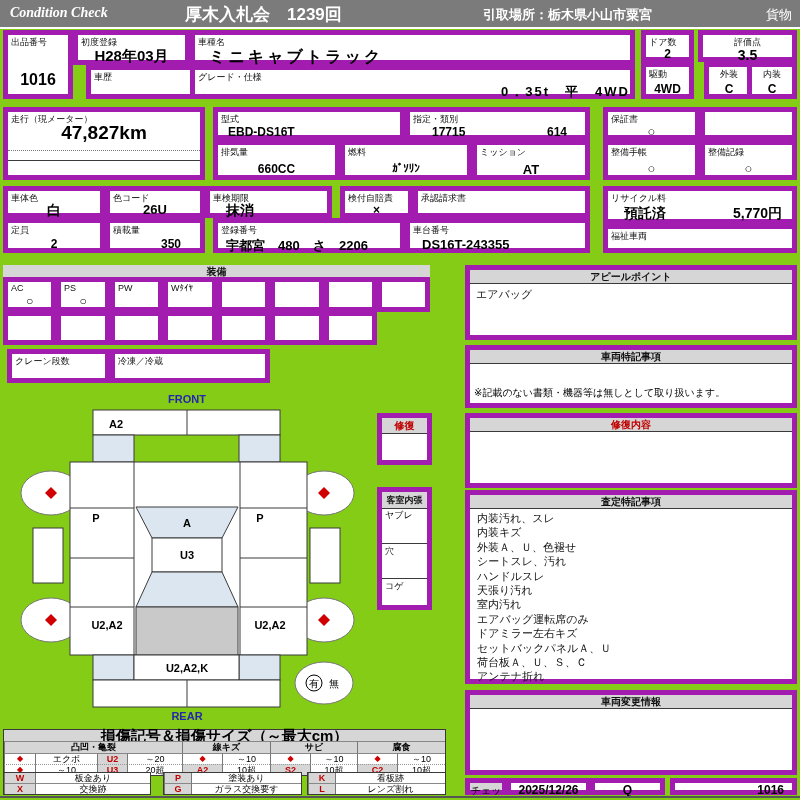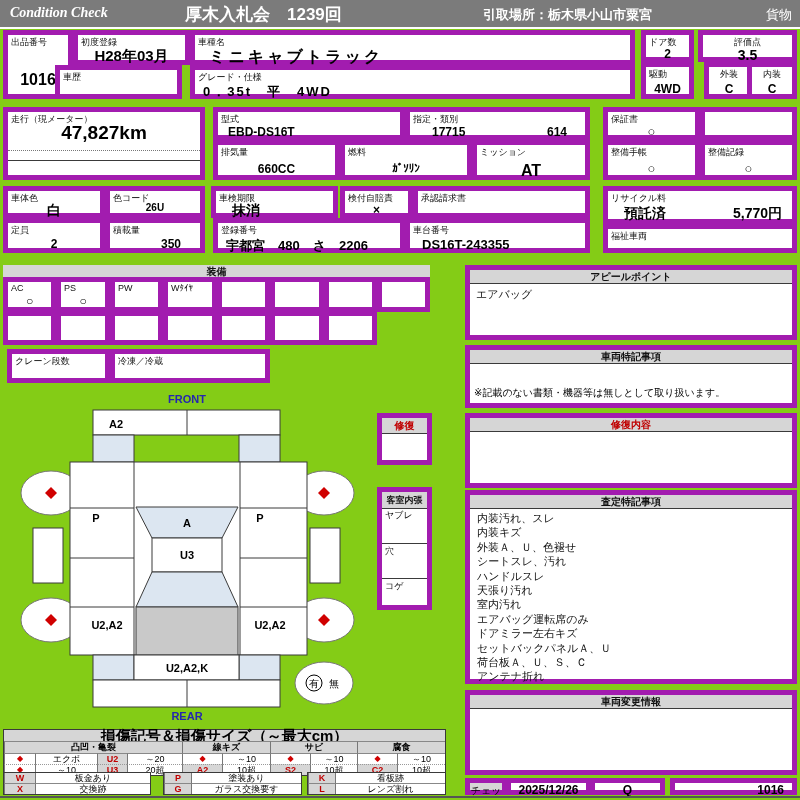--- a/index.html
+++ b/index.html
@@ -38,30 +38,30 @@
   </div>
 
   <div class="box" style="left:3px;top:30px;width:70px;height:69px;">
     <span class="lbl">出品番号</span>
     <div class="val" style="top:36px;font-size:16px;">1016</div>
   </div>
   <div class="box" style="left:73px;top:30px;width:117px;height:35px;">
     <span class="lbl">初度登録</span>
     <div class="val" style="top:12px;font-size:15px;">H28年03月</div>
   </div>
-  <div class="box" style="left:55px;top:65px;width:127px;height:34px;">
+  <div class="box" style="left:86px;top:65px;width:127px;height:34px;">
     <span class="lbl">車歴</span>
   </div>
   <div class="box" style="left:190px;top:30px;width:445px;height:35px;">
     <span class="lbl">車種名</span>
     <div class="val left" style="top:12px;font-size:16px;padding-left:14px;letter-spacing:3px;">ミニキャブトラック</div>
   </div>
   <div class="box" style="left:190px;top:65px;width:445px;height:34px;">
     <span class="lbl">グレード・仕様</span>
-    <div class="val left" style="top:13px;font-size:13px;padding-left:8px;letter-spacing:2px;">0．35t　平　4WD</div>
+    <div class="val left" style="top:13px;font-size:13px;padding-left:8px;letter-spacing:2px;text-align:right;">0．35t　平　4WD</div>
   </div>
   <div class="box" style="left:641px;top:30px;width:53px;height:32px;">
     <span class="lbl">ドア数</span>
     <div class="val" style="top:12px;font-size:12px;">2</div>
   </div>
   <div class="box" style="left:641px;top:62px;width:53px;height:37px;">
     <span class="lbl">駆動</span>
     <div class="val" style="top:15px;font-size:12px;">4WD</div>
   </div>
   <div class="box" style="left:698px;top:30px;width:99px;height:32px;">
@@ -95,21 +95,21 @@
   <div class="box" style="left:213px;top:140px;width:127px;height:40px;">
     <span class="lbl">排気量</span>
     <div class="val" style="top:17px;font-size:12px;">660CC</div>
   </div>
   <div class="box" style="left:340px;top:140px;width:132px;height:40px;">
     <span class="lbl">燃料</span>
     <div class="val" style="top:17px;font-size:11px;">ｶﾞｿﾘﾝ</div>
   </div>
   <div class="box" style="left:472px;top:140px;width:118px;height:40px;">
     <span class="lbl">ミッション</span>
-    <div class="val" style="top:17px;font-size:16px;">AT</div>
+    <div class="val" style="top:17px;font-size:13px;">AT</div>
   </div>
   <div class="box" style="left:603px;top:107px;width:97px;height:33px;">
     <span class="lbl">保証書</span>
     <div class="val" style="top:12px;font-size:13px;">○</div>
   </div>
   <div class="box" style="left:700px;top:107px;width:97px;height:33px;"></div>
   <div class="box" style="left:603px;top:140px;width:97px;height:40px;">
     <span class="lbl">整備手帳</span>
     <div class="val" style="top:16px;font-size:13px;">○</div>
   </div>
@@ -117,31 +117,31 @@
     <span class="lbl">整備記録</span>
     <div class="val" style="top:16px;font-size:13px;">○</div>
   </div>
 
   <div class="box" style="left:3px;top:186px;width:102px;height:32px;">
     <span class="lbl">車体色</span>
     <div class="val" style="top:11px;font-size:14px;">白</div>
   </div>
   <div class="box" style="left:105px;top:186px;width:100px;height:32px;">
     <span class="lbl">色コード</span>
-    <div class="val" style="top:11px;font-size:10px;">26U</div>
+    <div class="val" style="top:11px;font-size:13px;">26U</div>
   </div>
   <div class="box" style="left:3px;top:218px;width:102px;height:35px;">
     <span class="lbl">定員</span>
     <div class="val" style="top:14px;font-size:12px;">2</div>
   </div>
   <div class="box" style="left:105px;top:218px;width:100px;height:35px;">
     <span class="lbl">積載量</span>
     <div class="val" style="top:14px;font-size:12px;padding-left:32px;">350</div>
   </div>
-  <div class="box" style="left:211px;top:186px;width:127px;height:32px;">
+  <div class="box" style="left:205px;top:186px;width:127px;height:32px;">
     <span class="lbl">車検期限</span>
     <div class="val left" style="top:11px;font-size:14px;padding-left:16px;">抹消</div>
   </div>
   <div class="box" style="left:340px;top:186px;width:73px;height:32px;">
     <span class="lbl">検付自賠責</span>
     <div class="val" style="top:12px;font-size:12px;">×</div>
   </div>
   <div class="box" style="left:413px;top:186px;width:177px;height:32px;">
     <span class="lbl">承認請求書</span>
   </div>

